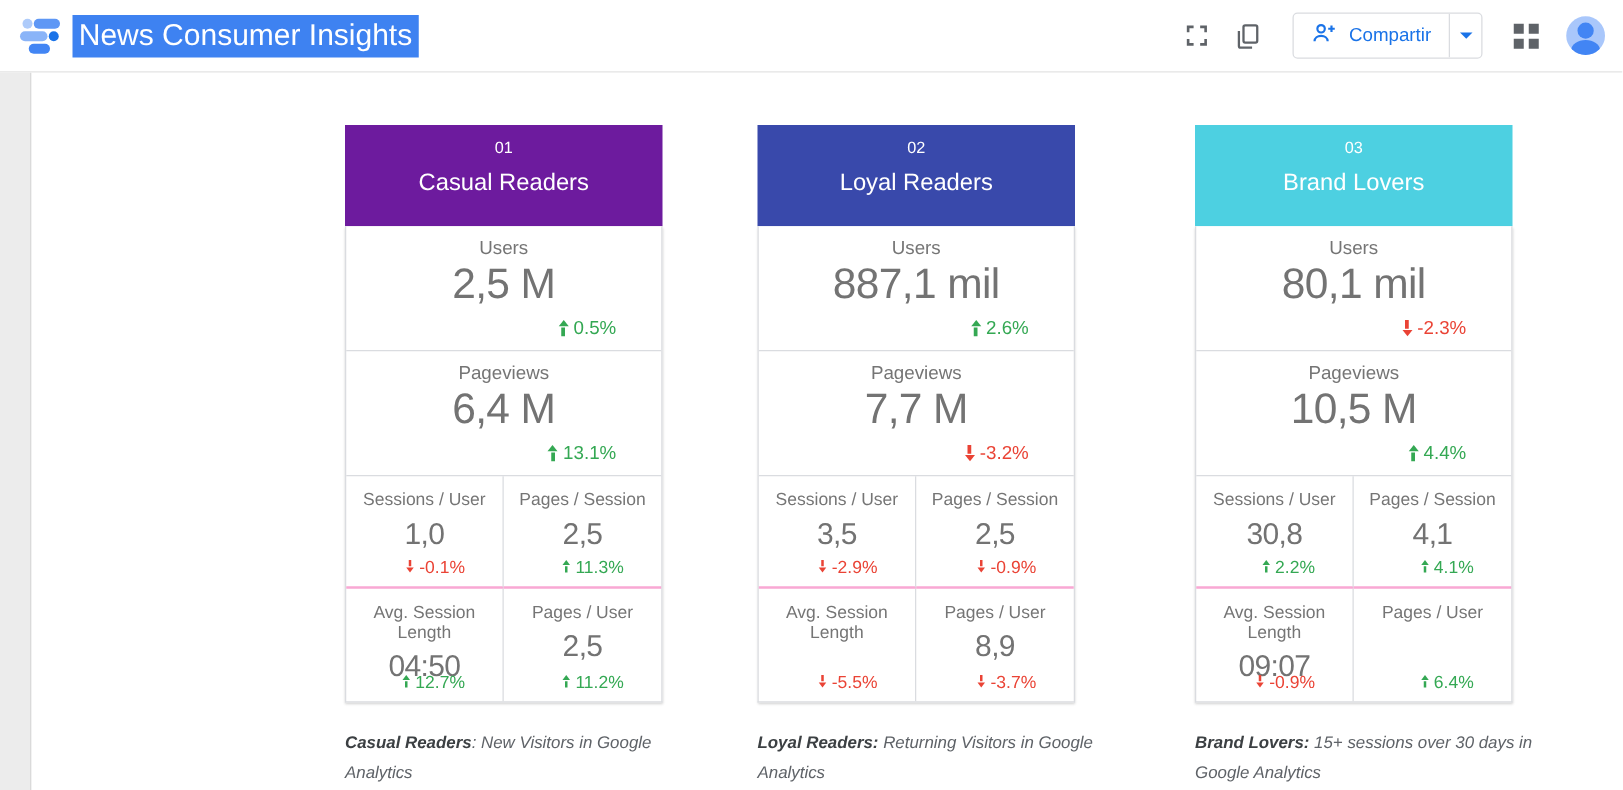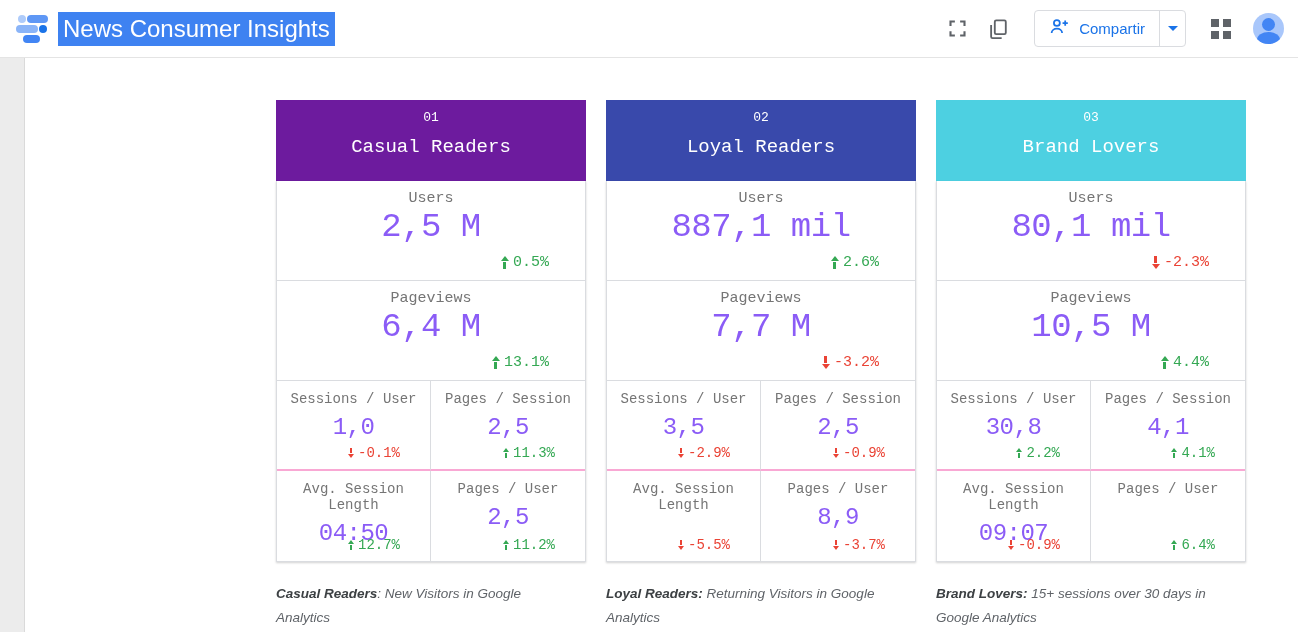--- a/index.html
+++ b/index.html
@@ -34,34 +34,34 @@
   .avatar .body { position:absolute; left:4px; top:19px; width:23px; height:16px;
                   border-radius:50% 50% 0 0; background:#4285f4; }
 
   
   .canvas-area { position:absolute; top:58px; left:0; right:0; bottom:0; background:#fff; }
   .gutter { position:absolute; left:0; top:0; bottom:0; width:25px; background:#ececec;
             border-right:1px solid #dadada; }
   .canvas { position:absolute; left:26px; top:0; right:0; bottom:0; background:#fff; }
 
   
-  .card { position:absolute; top:42px; width:310px;font-family:Liberation Mono, monospace; }
+  .card { position:absolute; top:42px; width:254px; }
   .card-header { height:81px; color:#fff; text-align:center; padding-top:10px; cursor:pointer; }
   .card-number { font-size:13px; margin-bottom:11px; }
   .card-title { font-size:19px; }
   .hdr-purple { background:#6d1b9e; }
   .hdr-indigo { background:#3949ab; }
   .hdr-cyan   { background:#4dd0e1; }
 
   .card-body { background:#fff; border:1px solid #dadce0; border-top:none;
                box-shadow:0 1px 2px rgba(0,0,0,.18); }
   .metric-lg { height:100px; border-bottom:1px solid #dadce0; position:relative;
                text-align:center; padding-top:9px; cursor:pointer; }
   .metric-label { font-size:15px; color:#757575; }
-  .metric-value { font-size:34px; color:#8b5cf6; margin-top:1px; letter-spacing:-0.5px; }
+  .metric-value { font-size:34px; color:#737373; margin-top:1px; letter-spacing:-0.5px; }
   .metric-lg .delta { position:absolute; right:36px; bottom:9px; }
 
   .metric-grid { display:grid; grid-template-columns:1fr 1fr; }
   .metric-sm { height:90px; position:relative; text-align:center; padding-top:10px;
                border-bottom:2px solid #f9a8d4; cursor:pointer; }
   .metric-sm:nth-child(odd) { border-right:1px solid #dadce0; }
   .metric-sm:nth-last-child(-n+2) { border-bottom:none; }
   .metric-sm .metric-label { font-size:14px; }
   .metric-sm .metric-value { font-size:24px; margin-top:7px; }
   .metric-sm .delta { position:absolute; right:30px; bottom:8px; font-size:14px;justify-content:flex-end; }
@@ -79,21 +79,21 @@
   .metric-sm .tri   { border-left-width:3px; border-right-width:3px; }
   .metric-sm .delta.up .tri   { border-bottom-width:4px; }
   .metric-sm .delta.down .tri { border-top-width:4px; }
   .metric-sm .stem  { width:2px; height:5px; }
 
   
   .footnote { position:absolute; top:524px; width:276px; font-style:italic; font-size:13.5px;
               color:#5f6368; line-height:24px; }
   .footnote b { color:#3c4043; }
 
-  .pos-1 { left:250px; } .pos-2 { left:580px; } .pos-3 { left:910px; }
+  .pos-1 { left:250px; } .pos-2 { left:580px; } .pos-3 { left:930px; }
 </style>
 </head>
 <body>
 
 <header class="topbar">
   <div class="logo">
     <svg viewBox="0 0 36 32" width="36" height="32">
       <rect x="13" y="2" width="21" height="8" rx="4" fill="#5e97f5"></rect>
       <circle cx="8" cy="6" r="4" fill="#aecbfa"></circle>
       <rect x="2" y="12" width="22" height="8" rx="4" fill="#8ab4f8"></rect>

